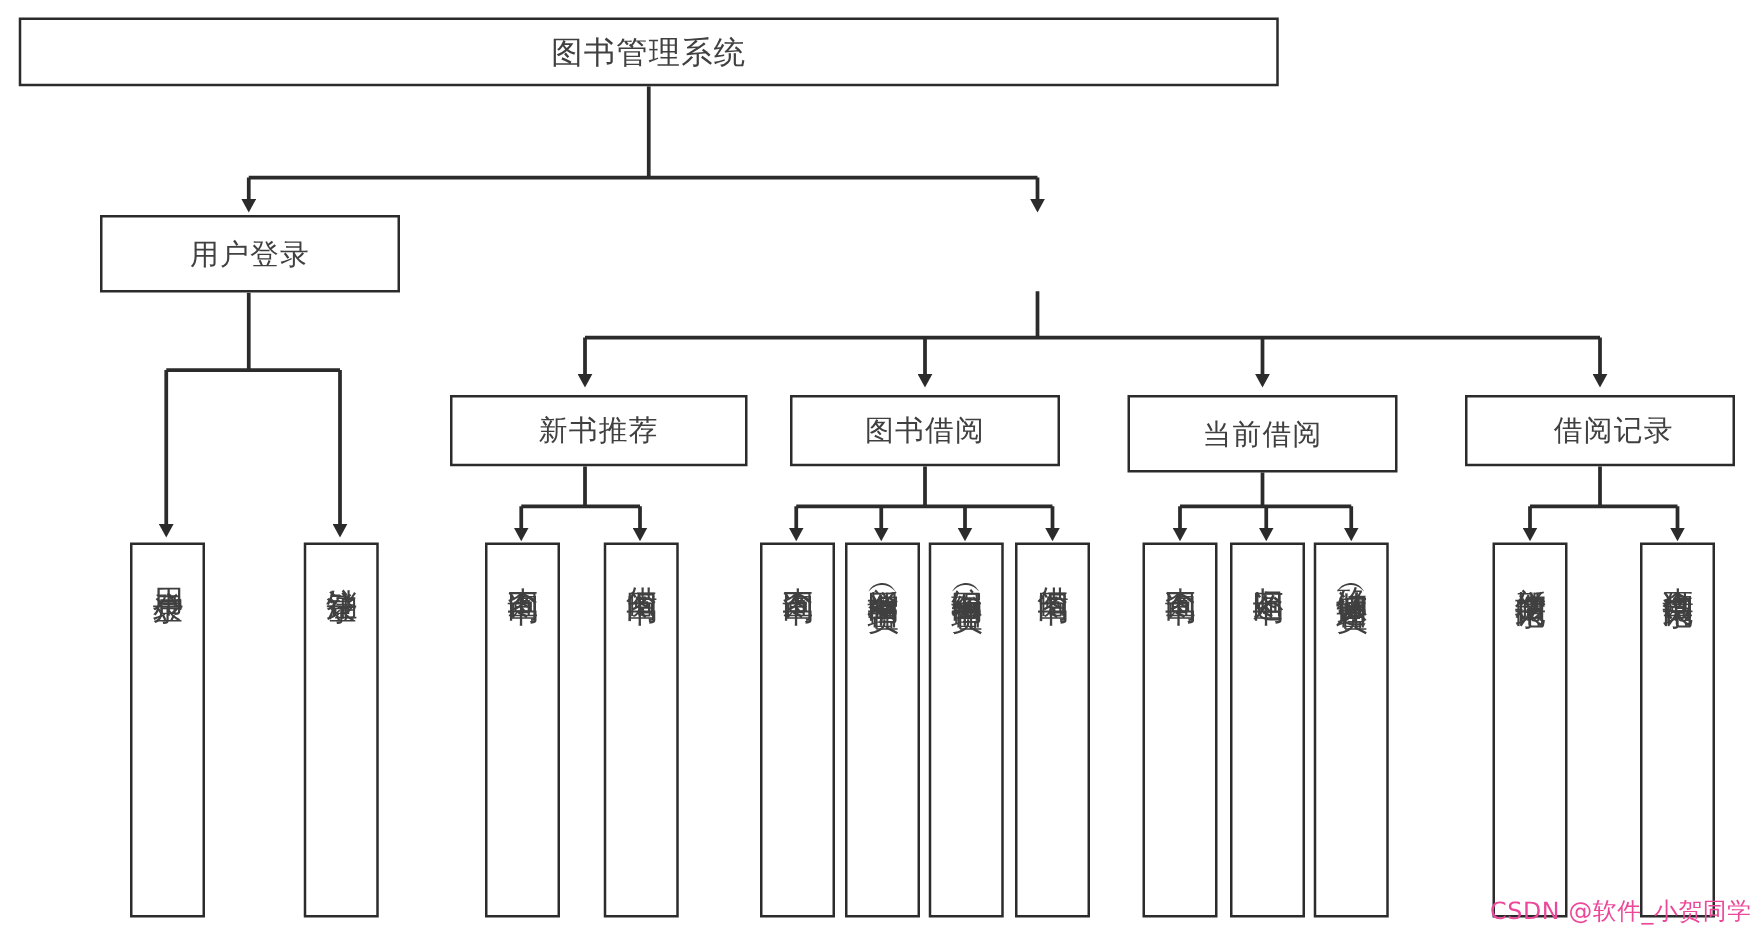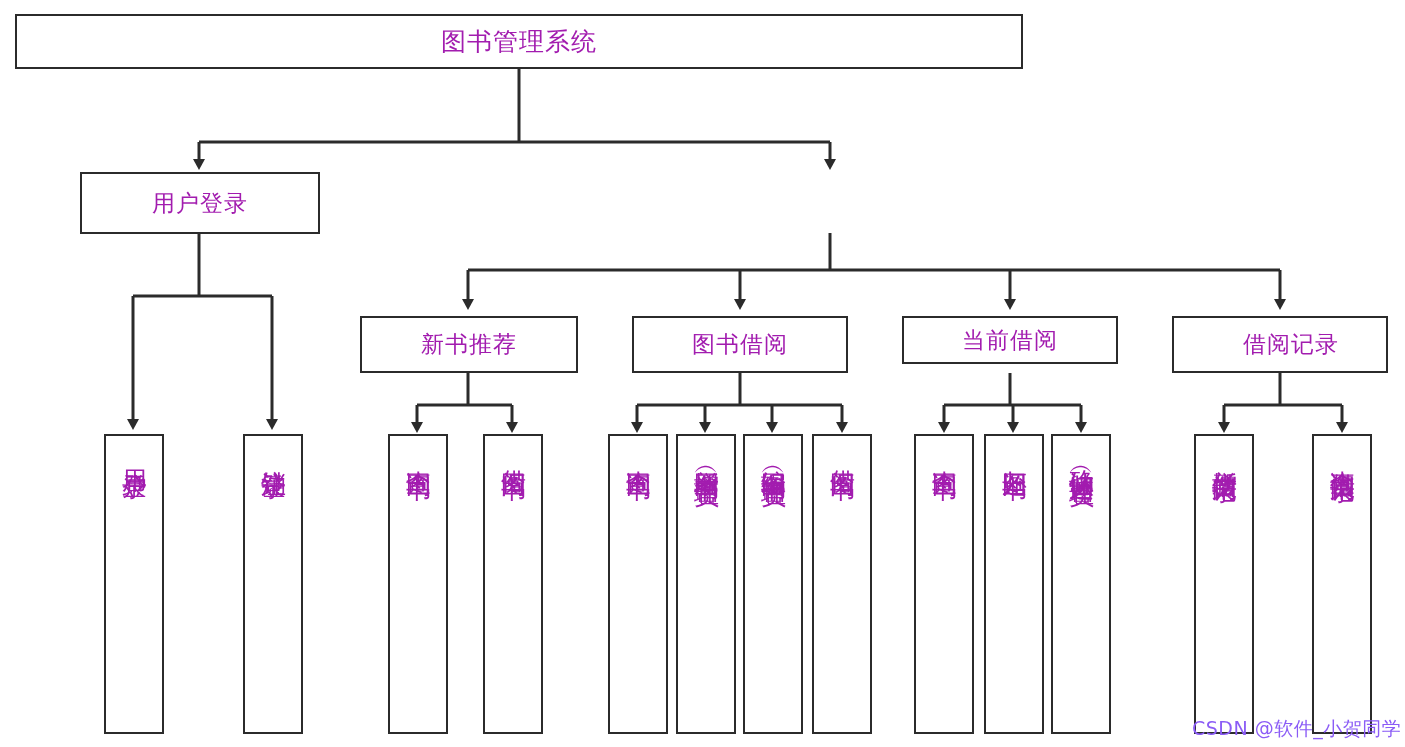--- a/index.html
+++ b/index.html
@@ -26,21 +26,21 @@
     pointer-events: none;
   }
   .node {
     position: absolute;
     box-sizing: border-box;
     background: #ffffff;
     border: 2px solid #2b2b2b;
     display: flex;
     align-items: center;
     justify-content: center;
-    color: #a21caf;
+    color: #404040;
   }
   .node.horiz {
     font-size: 23px;
     letter-spacing: 1px;
   }
   .node.vert {
     font-size: 25px;
     padding-top: 14px;
     align-items: flex-start;
     justify-content: center;
@@ -50,21 +50,21 @@
     text-orientation: upright;
     line-height: 1.12;
     letter-spacing: 2px;
     white-space: nowrap;
   }
   .node.root {
     font-size: 25px;
   }
   .watermark {
     position: absolute;
-    color: #8b5cf6;
+    color: #ec4899;
     font-size: 19px;
     letter-spacing: 0.5px;
     white-space: nowrap;
   }
 </style>
 </head>
 <body>
 
 <div id="canvas">
 
@@ -119,27 +119,27 @@
   </svg>
 
   <div class="node horiz root" style="left:15px; top:14px; width:1008px; height:55px;">
     <span>图书管理系统</span>
   </div>
 
   <div class="node horiz" style="left:80px; top:172px; width:240px; height:62px;">
     <span>用户登录</span>
   </div>
 
-  <div class="node horiz" style="left:360px; top:316px; width:218px; height:57px;">
+  <div class="node horiz" style="left:360px; top:316px; width:238px; height:57px;">
     <span>新书推荐</span>
   </div>
   <div class="node horiz" style="left:632px; top:316px; width:216px; height:57px;">
     <span>图书借阅</span>
   </div>
-  <div class="node horiz" style="left:902px; top:316px; width:216px; height:48px;">
+  <div class="node horiz" style="left:902px; top:316px; width:216px; height:62px;">
     <span>当前借阅</span>
   </div>
   <div class="node horiz" style="left:1172px; top:316px; width:216px; height:57px;padding-left:22px;">
     <span>借阅记录</span>
   </div>
 
   <div class="node vert" style="left:104px; top:434px; width:60px; height:300px;">
     <span class="vlabel">用户登录</span>
   </div>
   <div class="node vert" style="left:243px; top:434px; width:60px; height:300px;">

